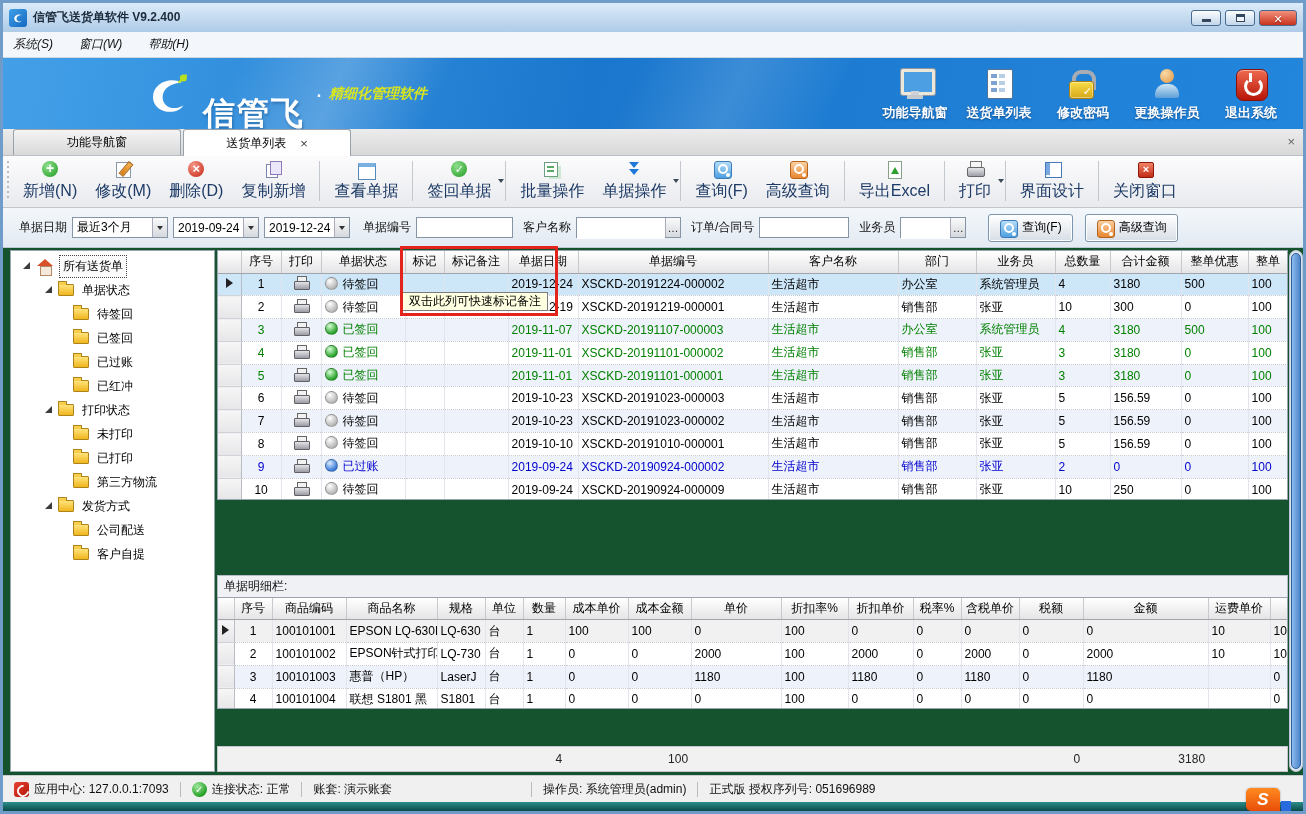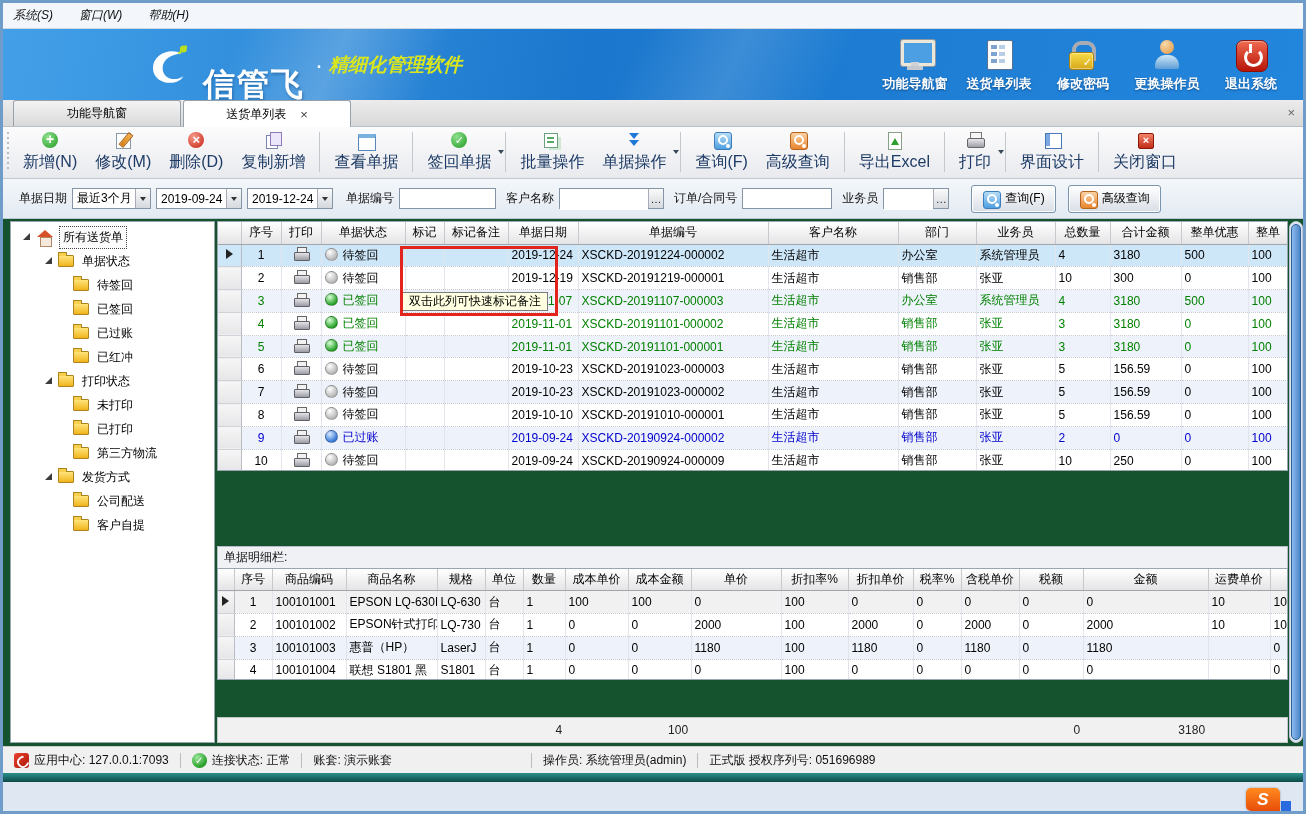--- a/index.html
+++ b/index.html
@@ -22,21 +22,21 @@
   .menu-item { font-size:12px; color:#111; cursor:default;font-style:italic; }
 
   
   .banner { position:relative; height:71px; background:linear-gradient(100deg,#43a0e8 0%,#1b77cd 45%,#2286dc 100%); display:flex; align-items:center; overflow:hidden; }
   .banner::before { content:""; position:absolute; left:0; top:0; width:100%; height:100%;
      background:linear-gradient(115deg,rgba(255,255,255,0) 18%,rgba(255,255,255,.22) 26%,rgba(255,255,255,0) 34%,rgba(255,255,255,0) 48%,rgba(255,255,255,.14) 56%,rgba(255,255,255,0) 64%); }
   .brand { display:flex; align-items:center; margin-left:140px; position:relative; z-index:1; }
   .swirl { width:52px; height:48px; display:inline-flex; }
   .brand-name { font-size:32px; font-weight:bold; color:#fff; letter-spacing:2px; margin-left:8px; text-shadow:1px 2px 3px rgba(0,40,90,.35);margin-top:40px; }
   .brand-dot { font-size:24px; color:#fff; margin:0 6px 0 10px; }
-  .brand-slogan { font-size:19px; font-weight:bold; font-style:italic; color:#d9e61e; }
+  .brand-slogan { font-size:14px; font-weight:bold; font-style:italic; color:#d9e61e; }
   .ban-actions { margin-left:auto; margin-right:10px; display:flex; z-index:1; }
   .ban-btn { width:84px; display:flex; flex-direction:column; align-items:center; gap:4px; cursor:pointer; padding-top:2px; }
   .blabel { font-size:13px; font-weight:bold; color:#fff; text-shadow:0 1px 2px rgba(0,30,70,.5); white-space:nowrap; }
   .bicon { width:34px; height:32px; position:relative; display:inline-block; }
   .monitor-icon::before { content:""; position:absolute; left:3px; top:1px; width:28px; height:20px; background:#4d9fe4; border:3px solid #ece7d8; border-radius:2px; box-shadow:0 0 0 1px #8b97a5; }
   .monitor-icon::after { content:""; position:absolute; left:13px; top:23px; width:8px; height:4px; background:#cfd3d8; box-shadow:-4px 4px 0 0 #c3c9cf, 4px 4px 0 0 #c3c9cf, 0 4px 0 0 #c3c9cf; }
   .list-icon::before { content:""; position:absolute; left:5px; top:1px; width:24px; height:28px; background:#fff; border:1px solid #5a7292; border-radius:2px; }
   .list-icon::after { content:""; position:absolute; left:9px; top:6px; width:6px; height:4px; background:#7fa3d0; box-shadow:0 7px 0 0 #7fa3d0, 0 14px 0 0 #7fa3d0, 8px 0 0 0 #b8cde6, 8px 7px 0 0 #b8cde6, 8px 14px 0 0 #b8cde6; }
   .lock-icon::before { content:""; position:absolute; left:6px; top:2px; width:16px; height:16px; border:4px solid #a9adb3; border-bottom:none; border-radius:9px 9px 0 0; }
   .lock-icon::after { content:"✓"; position:absolute; left:3px; top:13px; width:22px; height:16px; background:linear-gradient(#f9dd47,#d7a81b); border:1px solid #a87f10; border-radius:3px; color:#fff; font-size:11px; font-weight:bold; text-align:right; line-height:18px; padding-right:1px; box-shadow:inset 0 0 0 1px rgba(255,255,255,.4); }
@@ -89,21 +89,21 @@
   .design-icon::after { content:""; position:absolute; left:3px; top:3px; width:4px; height:12px; background:#7aa8e0; }
   .close-win-icon::before { content:"×"; position:absolute; left:2px; top:2px; width:14px; height:14px; border-radius:2px; background:linear-gradient(#f28468,#c22c18); border:1px solid #8c1808; color:#fff; font-size:11px; font-weight:bold; line-height:13px; text-align:center; }
 
   
   .filterbar { height:40px; background:linear-gradient(#f3f7fb,#e3eaf2); border-bottom:1px solid #bcc8d4; display:flex; align-items:center; padding-left:16px; font-size:12px; }
   .flabel { margin-right:5px; white-space:nowrap; color:#111; }
   .combo { display:inline-flex; align-items:center; height:21px; background:#fff; border:1px solid #8595a5; margin-right:5px; }
   .combo .cval { padding:0 4px; overflow:hidden; white-space:nowrap; flex:1; }
   .combo .cbtn { width:15px; align-self:stretch; border-left:1px solid #aab; background:linear-gradient(#fafafa,#d5d9de); display:flex; align-items:center; justify-content:center; }
   .arr { width:0; height:0; border:3px solid transparent; border-top:4px solid #333; margin-top:4px; }
-  .w77{width:79px}.w86{width:86px}.w97{width:97px}.w105{width:105px}.w90{width:90px}.w66{width:66px}
+  .w77{width:96px}.w86{width:86px}.w97{width:97px}.w105{width:105px}.w90{width:90px}.w66{width:66px}
   .fin, .inwrap input { height:21px; border:1px solid #8595a5; font-size:12px; padding:0 3px; background:#fff; }
   .fin { margin-right:10px; }
   .inwrap { display:inline-flex; height:21px; border:1px solid #8595a5; background:#fff; margin-right:10px; }
   .inwrap input { border:none; flex:1; min-width:0; }
   .dots { width:15px; border-left:1px solid #aab; background:linear-gradient(#fafafa,#d5d9de); display:flex; align-items:center; justify-content:center; cursor:pointer; }
   .dots::before { content:"…"; font-size:11px; line-height:4px; color:#222; }
   .cmd-btn { display:inline-flex; align-items:center; gap:5px; height:28px; padding:0 10px; margin-left:12px; border:1px solid #7b94ad; border-radius:3px; background:linear-gradient(#ffffff,#d8dee6); box-shadow:inset 0 0 0 1px #fff; font-size:12px; font-family:inherit; cursor:pointer; }
 
   
   .content { height:527px; display:flex; padding:2px 0 3px 7px; background:#14532d; position:relative; }
@@ -169,20 +169,39 @@
   .sogou { position:absolute; right:12px; bottom:0; z-index:100; display:flex; align-items:flex-end; }
   .sg-s { width:34px; height:23px; border-radius:5px 5px 0 5px; background:linear-gradient(#ff8a1e,#e84d0a); display:inline-block; position:relative; box-shadow:0 0 2px rgba(0,0,0,.4); }
   .sg-s::before { content:"S"; position:absolute; inset:0; color:#fff; font-size:17px; font-weight:bold; font-style:italic; text-align:center; line-height:23px; }
   .sg-b { width:10px; height:10px; background:#2a6adf; display:inline-block; margin-left:1px; }
 </style>
 </head>
 <body>
 
 <div class="window">
 
+  <div class="titlebar">
+    <span class="app-ico">
+      <svg width="12" height="12" viewBox="0 0 16 16">
+          <path d="M3 9 C3 4 9 2 13 4 C9 4 6 6 6 9 C6 12 10 14 13 12 C11 15 3 14 3 9 Z" fill="#fff"></path>
+        </svg>
+    </span>
+    <span class="title">信管飞送货单软件 V9.2.400</span>
+    <span class="winctl">
+      <span class="win-btn">
+          <i class="g-min"></i>
+        </span>
+      <span class="win-btn">
+          <i class="g-res"></i>
+        </span>
+      <span class="win-btn close">
+          <i class="g-x"></i>
+        </span>
+    </span>
+  </div>
 
   <div class="menubar">
       <span class="menu-item">系统(S)</span>
       <span class="menu-item">窗口(W)</span>
       <span class="menu-item">帮助(H)</span>
     </div>
 
   <div class="banner">
     <div class="brand">
       <span class="swirl">

